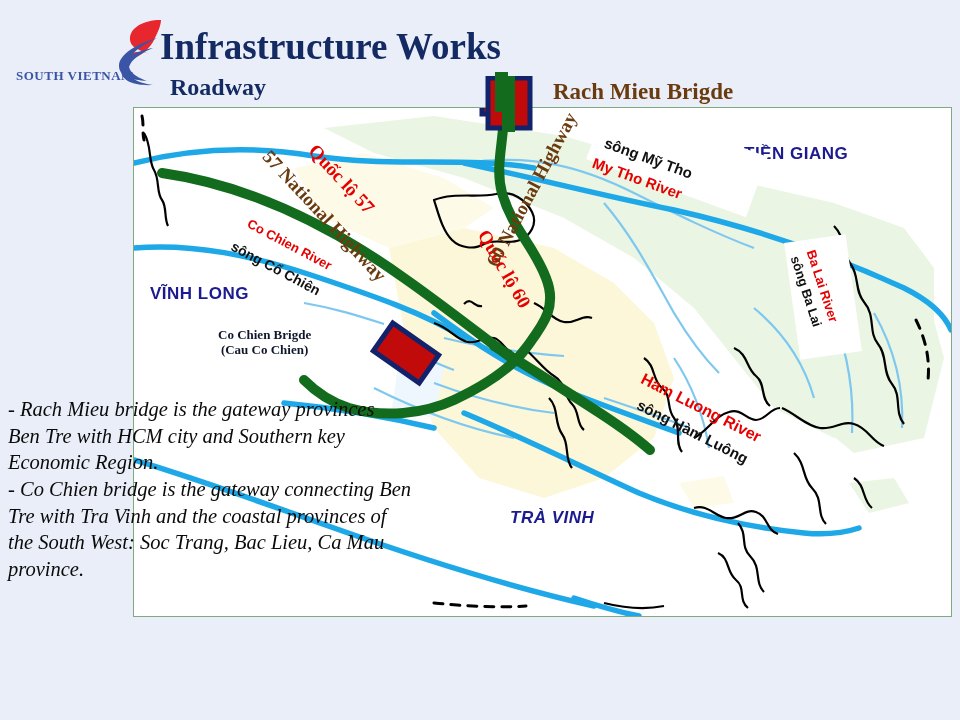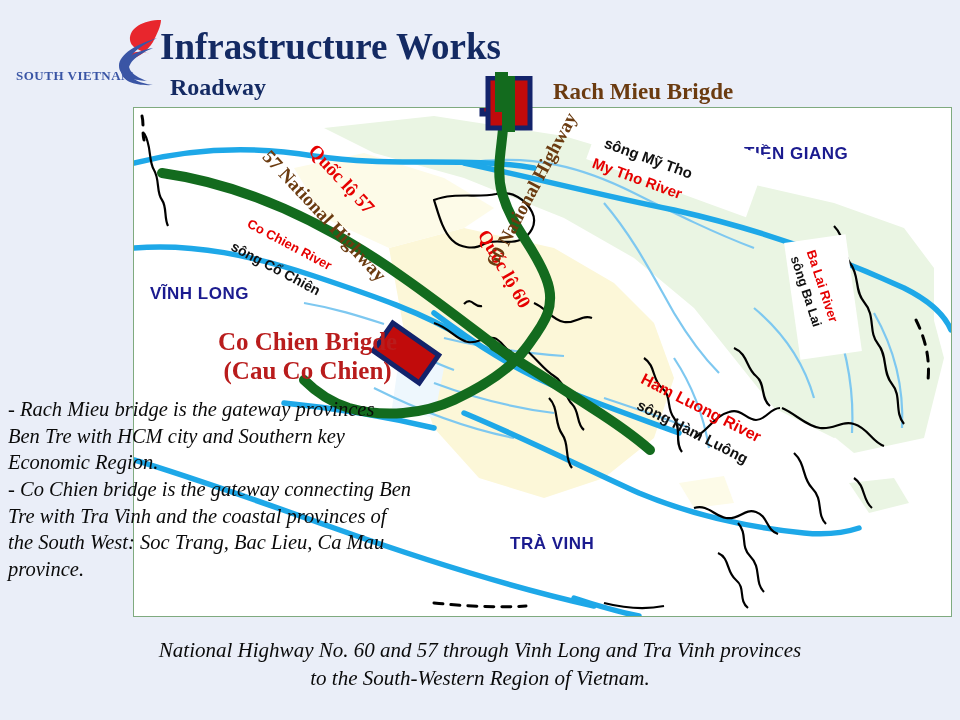--- a/index.html
+++ b/index.html
@@ -67,21 +67,21 @@
   .lbl-hw-vn{
     font-family:"Liberation Serif", serif;
     font-weight:bold;font-size:19px;color:#e60000;
   }
   .lbl-hw-en{
     font-family:"Liberation Serif", serif;
     font-weight:bold;font-size:19px;color:#6b3b10;
   }
   .lbl-bridge{
     font-family:"Liberation Serif", serif;
-    font-weight:bold;font-size:25px;color:#b91c1c;
+    font-weight:bold;font-size:13px;color:#0f172a;
     text-align:center;line-height:1.15;
   }
   .lbl-bridge-top{
     font-family:"Liberation Serif", serif;
     font-weight:bold;font-size:23px;color:#6b3b10;
   }
 
   
   .plate{
     position:absolute;background:#ffffff;
@@ -216,21 +216,21 @@
         <rect x="348" y="-28" width="44" height="34" fill="#c10b0b" stroke="#13236b" stroke-width="5"></rect>
       </g>
 
       <g transform="translate(272,245) rotate(35)">
         <rect x="-28" y="-17" width="56" height="34" fill="#c10b0b" stroke="#13236b" stroke-width="5"></rect>
       </g>
     </svg>
 
     <div class="lbl lbl-prov" style="left:610px;top:36px;">TIỀN GIANG</div>
     <div class="lbl lbl-prov" style="left:16px;top:176px;">VĨNH LONG</div>
-    <div class="lbl lbl-prov" style="left:376px;top:426px;">TRÀ VINH</div>
+    <div class="lbl lbl-prov" style="left:376px;top:400px;font-style:italic;">TRÀ VINH</div>
 
     <div class="plate" style="left:458px;top:18px;width:170px;height:64px;transform:rotate(20deg);"></div>
     <div class="lbl lbl-river-vn" style="left:474px;top:26px;transform:rotate(20deg);transform-origin:left top;">sông Mỹ Tho</div>
     <div class="lbl lbl-river-en" style="left:462px;top:46px;transform:rotate(20deg);transform-origin:left top;">My Tho River</div>
 
     <div class="lbl lbl-river-en" style="left:118px;top:108px;transform:rotate(28deg);transform-origin:left top;font-size:13px;">Co Chien River</div>
     <div class="lbl lbl-river-vn" style="left:102px;top:130px;transform:rotate(28deg);transform-origin:left top;font-size:14px;">sông Cổ Chiên</div>
 
     <div class="plate" style="left:658px;top:130px;width:62px;height:118px;transform:rotate(-8deg);"></div>
     <div class="lbl lbl-river-en" style="left:684px;top:140px;font-size:13px;transform:rotate(72deg);transform-origin:left top;">Ba Lai River</div>
@@ -263,18 +263,14 @@
   <div class="body-text">
     <div>- Rach Mieu bridge is the gateway provinces</div>
     <div>Ben Tre with HCM city and Southern key</div>
     <div>Economic Region.</div>
     <div>- Co Chien bridge is the gateway connecting Ben</div>
     <div>Tre with Tra Vinh and the coastal provinces of</div>
     <div>the South West: Soc Trang, Bac Lieu, Ca Mau</div>
     <div>province.</div>
   </div>
 
-  <div class="caption">
-    <div>National Highway No. 60 and 57 through Vinh Long and Tra Vinh provinces</div>
-    <div>to the South-Western Region of Vietnam.</div>
-  </div>
 
 </div>
 
 </body></html>

